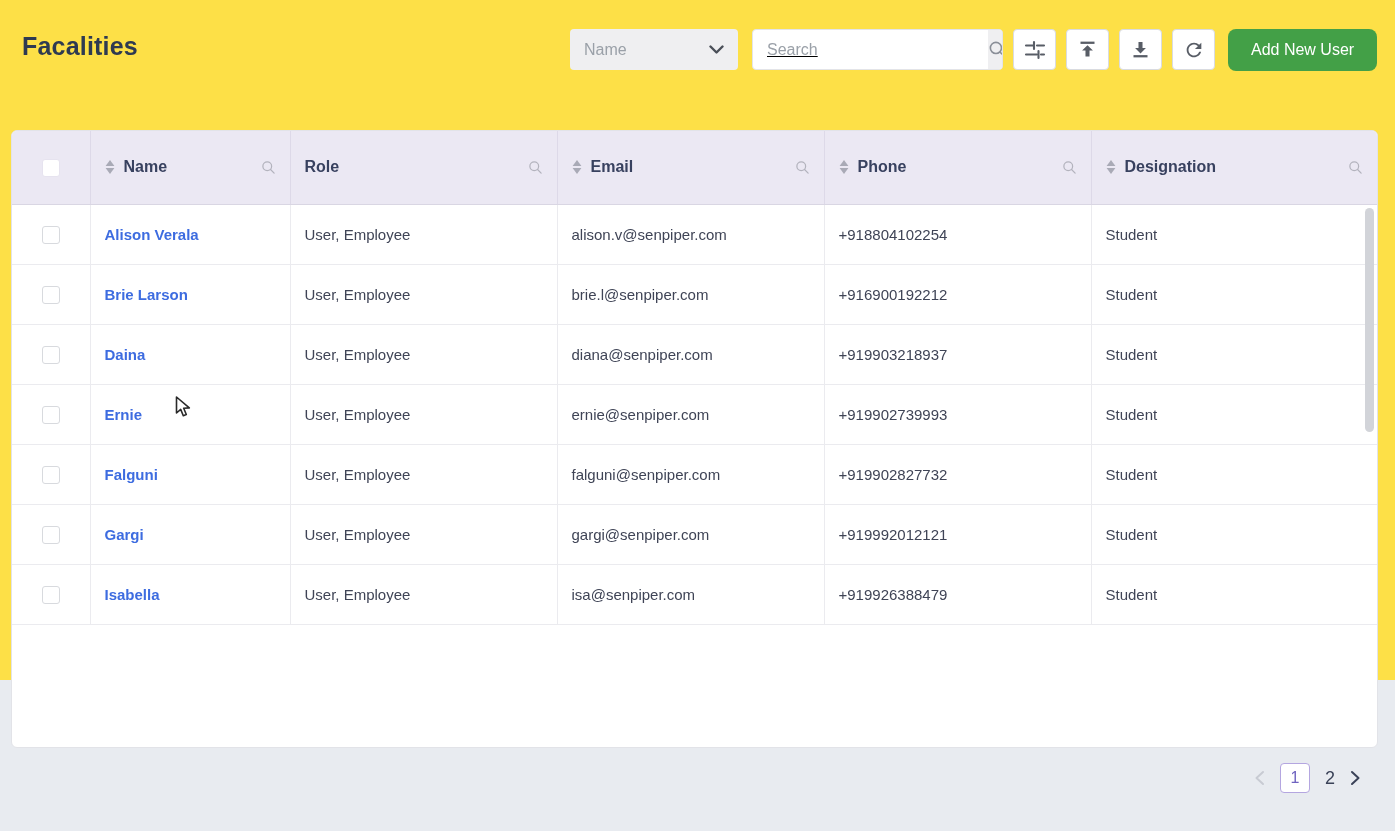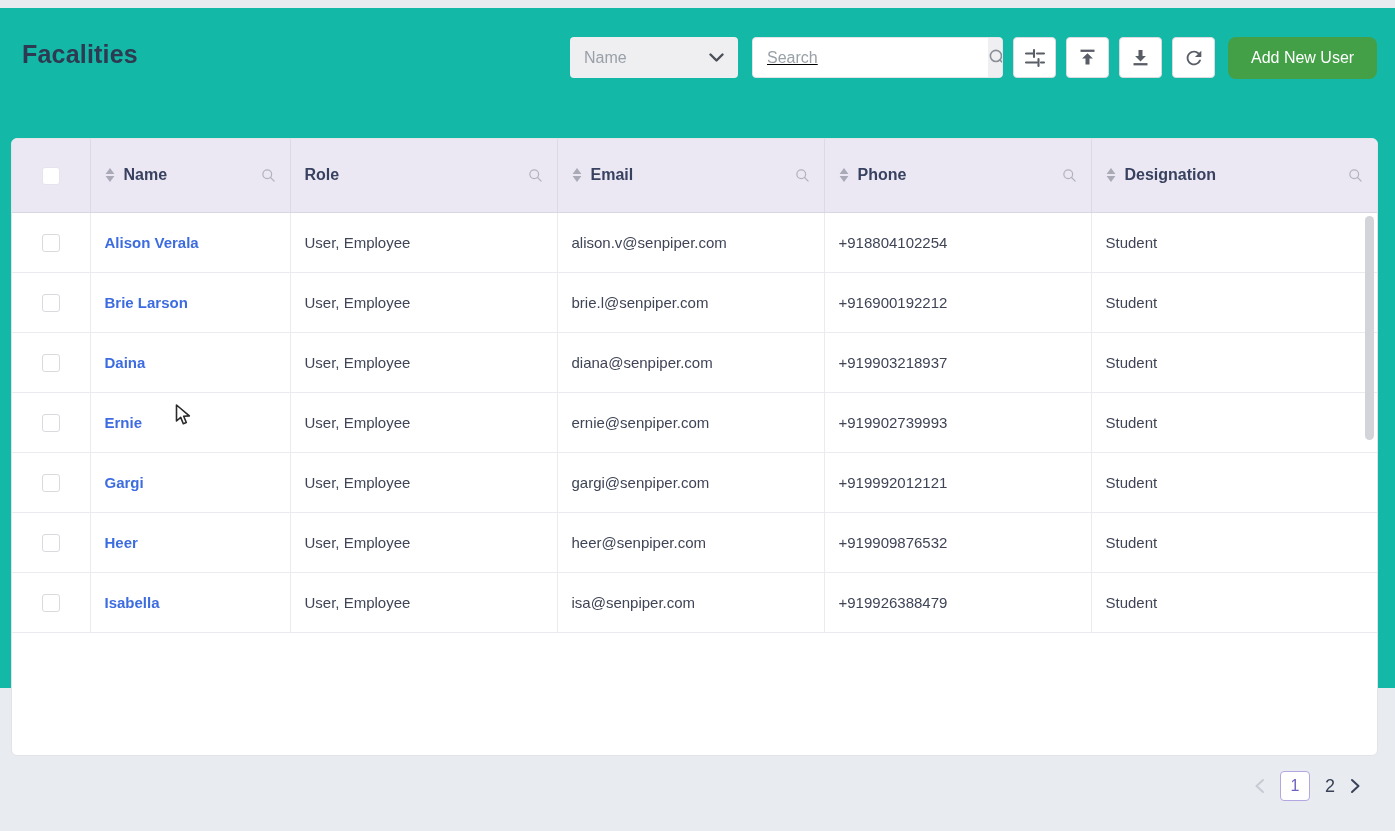--- a/index.html
+++ b/index.html
@@ -3,21 +3,21 @@
 <meta charset="utf-8">
 <style>
   * { margin:0; padding:0; box-sizing:border-box; }
   html,body { width:1395px; height:831px; }
   body {
     font-family:"Liberation Sans","DejaVu Sans",sans-serif;
     background:#e8ebf0;
     position:relative;
     overflow:hidden;
   }
-  .card { position:absolute; left:0; top:8px; width:1395px; height:680px; background:#14b8a6; }
+  .card { position:absolute; left:0; top:0; width:1395px; height:680px; background:#fde047; }
 
   
   .page-title { position:absolute; left:22px; top:32px; font-size:25px; font-weight:700; color:#2e3a51; letter-spacing:.2px; }
   .toolbar { position:absolute; left:570px; top:29px; display:flex; align-items:flex-start; }
   .dropdown {
     width:168px; height:41px; background:#efeff1; border-radius:4px;
     display:flex; align-items:center; padding:0 14px; cursor:pointer;
   }
   .dropdown-value { color:#9aa0a8; font-size:16px; }
   .dropdown .chev { margin-left:auto; display:flex; }
@@ -269,32 +269,32 @@
         <tr>
           <td class="c-check"><span class="cb"></span></td>
           <td><a class="link">Ernie</a></td>
           <td>User, Employee</td>
           <td>ernie@senpiper.com</td>
           <td>+919902739993</td>
           <td>Student</td>
         </tr>
         <tr>
           <td class="c-check"><span class="cb"></span></td>
+          <td><a class="link">Falguni</a></td>
+          <td>User, Employee</td>
+          <td>falguni@senpiper.com</td>
+          <td>+919902827732</td>
+          <td>Student</td>
+        </tr>
+        <tr>
+          <td class="c-check"><span class="cb"></span></td>
           <td><a class="link">Gargi</a></td>
           <td>User, Employee</td>
           <td>gargi@senpiper.com</td>
           <td>+919992012121</td>
-          <td>Student</td>
-        </tr>
-        <tr>
-          <td class="c-check"><span class="cb"></span></td>
-          <td><a class="link">Heer</a></td>
-          <td>User, Employee</td>
-          <td>heer@senpiper.com</td>
-          <td>+919909876532</td>
           <td>Student</td>
         </tr>
         <tr>
           <td class="c-check"><span class="cb"></span></td>
           <td><a class="link">Isabella</a></td>
           <td>User, Employee</td>
           <td>isa@senpiper.com</td>
           <td>+919926388479</td>
           <td>Student</td>
         </tr>

